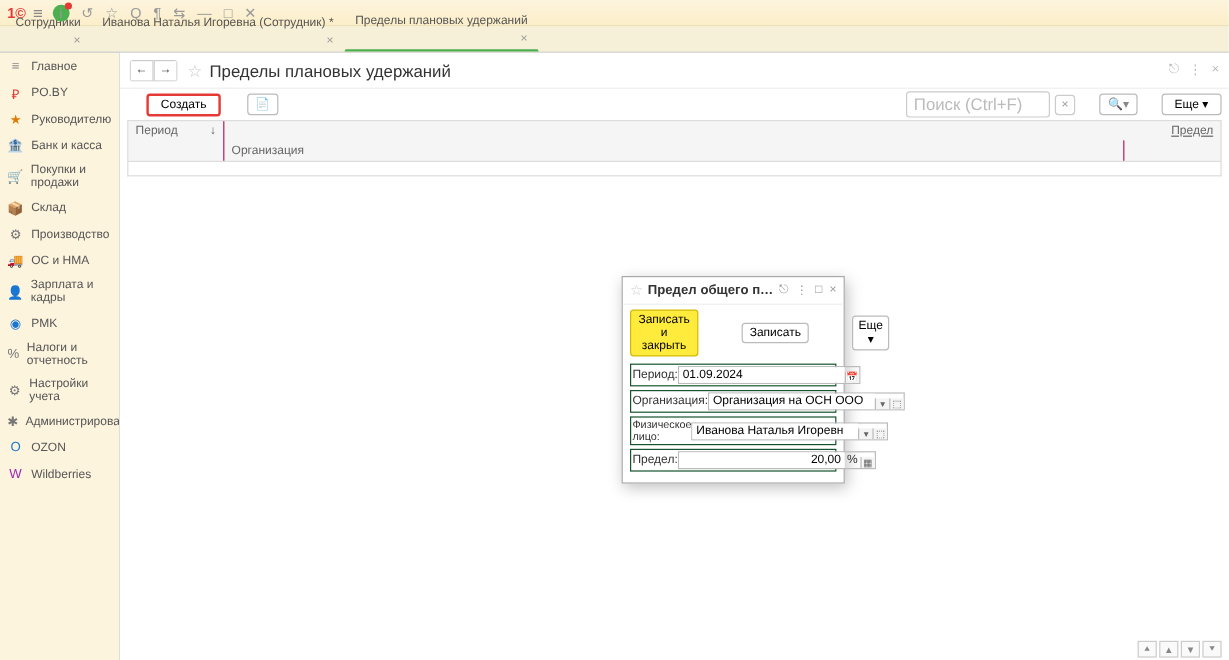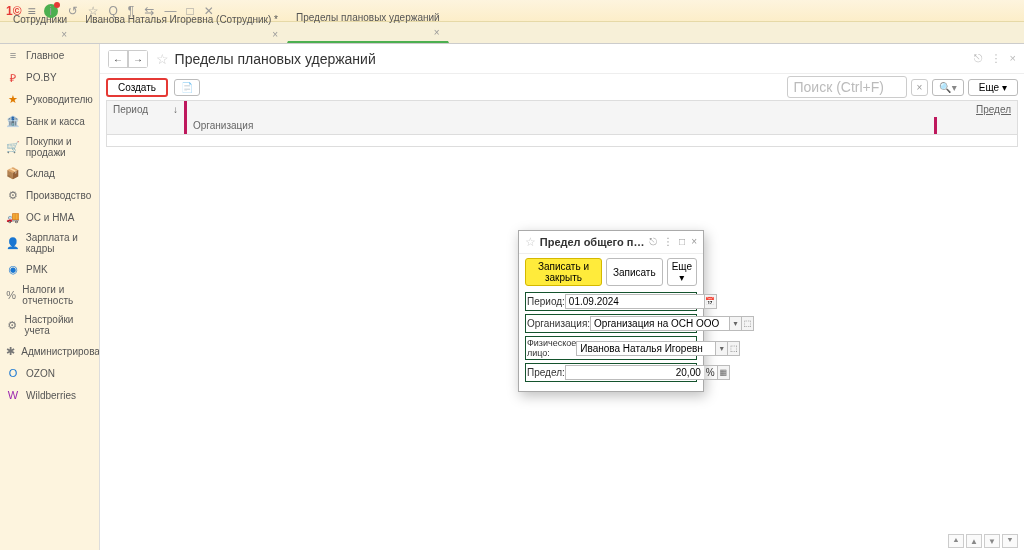--- a/index.html
+++ b/index.html
@@ -28,46 +28,46 @@
   .content { flex: 1; display: flex; flex-direction: column; background: #fff; position: relative; }
   
   .content-header { height: 30px; display: flex; align-items: center; padding: 0 8px; border-bottom: 1px solid #eee; }
   .nav-btn { width: 20px; height: 18px; border: 1px solid #ccc; background: #fff; display: inline-flex; align-items: center; justify-content: center; font-size: 10px; cursor: pointer; }
   .nav-btns { display: flex; border-radius: 3px; overflow: hidden; margin-right: 8px; }
   .star { color: #ccc; font-size: 14px; margin-right: 6px; }
   .page-title { font-size: 14px; color: #333; }
   .header-right { margin-left: auto; display: flex; gap: 8px; color: #bbb; font-size: 11px; }
   
   .toolbar { height: 26px; display: flex; align-items: center; padding: 0 6px; gap: 6px; }
-  .btn { border: 1px solid #bbb; background: #fff; padding: 2px 10px; font-size: 10px; border-radius: 3px; cursor: pointer; }
+  .btn { border: 1px solid #bbb; background: #fff; padding: 2px 10px; font-size: 10px; border-radius: 3px; cursor: pointer; margin-left: 16px; }
   .btn.highlight { border: 2px solid #e53935; }
   .btn.icon-only { padding: 2px 6px; color: #888; }
   .toolbar-right { margin-left: auto; display: flex; gap: 4px; align-items: center; }
   .search-box { border: 1px solid #ccc; padding: 2px 6px; font-size: 14px; width: 120px; color: #bbb; border-radius: 3px; }
   .search-x { border: 1px solid #ccc; padding: 2px 5px; border-radius: 3px; color: #999; font-size: 10px; cursor: pointer;}
   
   .table-header { display: flex; background: #f5f5f5; border: 1px solid #ddd; margin: 0 6px; font-size: 10px; color: #666; }
-  .th { padding: 3px 6px; border-right: 3px solid #be185d; }
+  .th { padding: 3px 6px; border-right: 1px solid #be185d; }
   .th-period { width: 80px; display: flex; justify-content: space-between; }
   .th-org { flex: 1; margin-top: 16px; }
   .th-limit { width: 80px; text-align: right; border-right: none; text-decoration: underline; }
   .table-body { margin: 0 6px; border: 1px solid #ddd; border-top: none; height: 12px; background: #fff; }
   
   .dialog { position: absolute; left: 418px; top: 186px; width: 186px; background: #fff; border: 1px solid #aaa; box-shadow: 2px 4px 12px rgba(0,0,0,0.25); }
   .dlg-title { display: flex; align-items: center; padding: 4px 6px; border-bottom: 1px solid #eee; }
   .dlg-star { color: #ccc; font-size: 12px; margin-right: 4px; }
   .dlg-title-text { font-size: 11px; font-weight: bold; flex: 1; white-space: nowrap; overflow: hidden; text-overflow: ellipsis; }
   .dlg-icons { display: flex; gap: 6px; color: #999; font-size: 10px; }
   .dlg-icons span { cursor: pointer; }
-  .dlg-toolbar { display: flex; gap: 4px; padding: 4px 6px; }
+  .dlg-toolbar { display: flex; gap: 20px; padding: 4px 6px; align-items: center; }
   .btn-yellow { background: #ffeb3b; border: 1px solid #d4b800; padding: 2px 6px; font-size: 10px; border-radius: 3px; cursor: pointer; }
   .dlg-body { padding: 2px 6px 6px; }
   .field-row { display: flex; align-items: center; margin-bottom: 3px; border: 1px solid #14532d; padding: 1px; }
   .field-label { font-size: 10px; width: 66px; color: #333; }
-  .field-input-wrap { flex: 1; display: flex; border: 1px solid #bbb; }
+  .field-input-wrap { flex: 1; display: flex; border: 1px solid #bbb; align-items: flex-end; }
   .field-input { flex: 1; font-size: 10px; padding: 1px 3px; border: none; outline: none; text-align: left; min-width: 0; }
   .field-input.right { text-align: right; }
   .field-btn { width: 12px; border-left: 1px solid #bbb; display: flex; align-items: center; justify-content: center; font-size: 8px; color: #666; cursor: pointer; background: #f4f4f4;}
   
   .footer-btns { position: absolute; bottom: 2px; right: 6px; display: flex; gap: 2px; }
   .footer-btn { width: 16px; height: 14px; border: 1px solid #ccc; background: #fafafa; font-size: 8px; display: flex; align-items: center; justify-content: center; color: #888; cursor: pointer;}
 </style>
 </head>
 <body>
 

